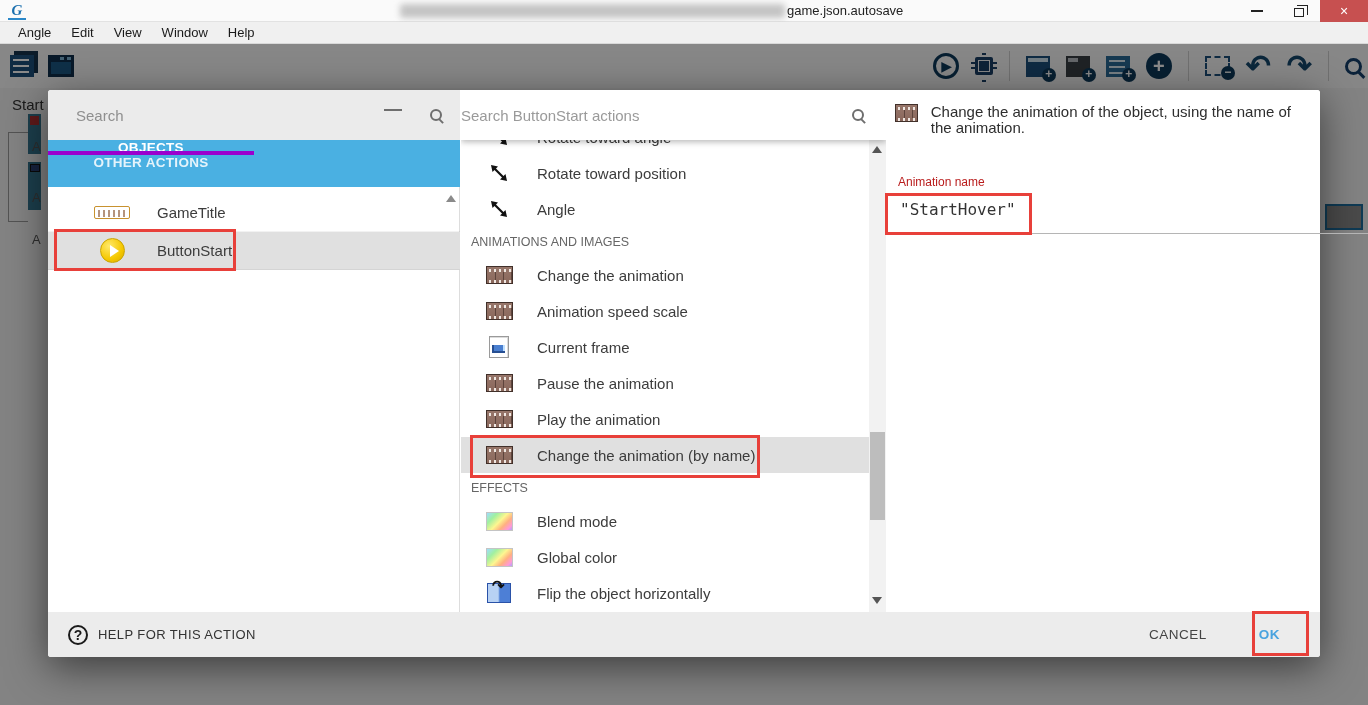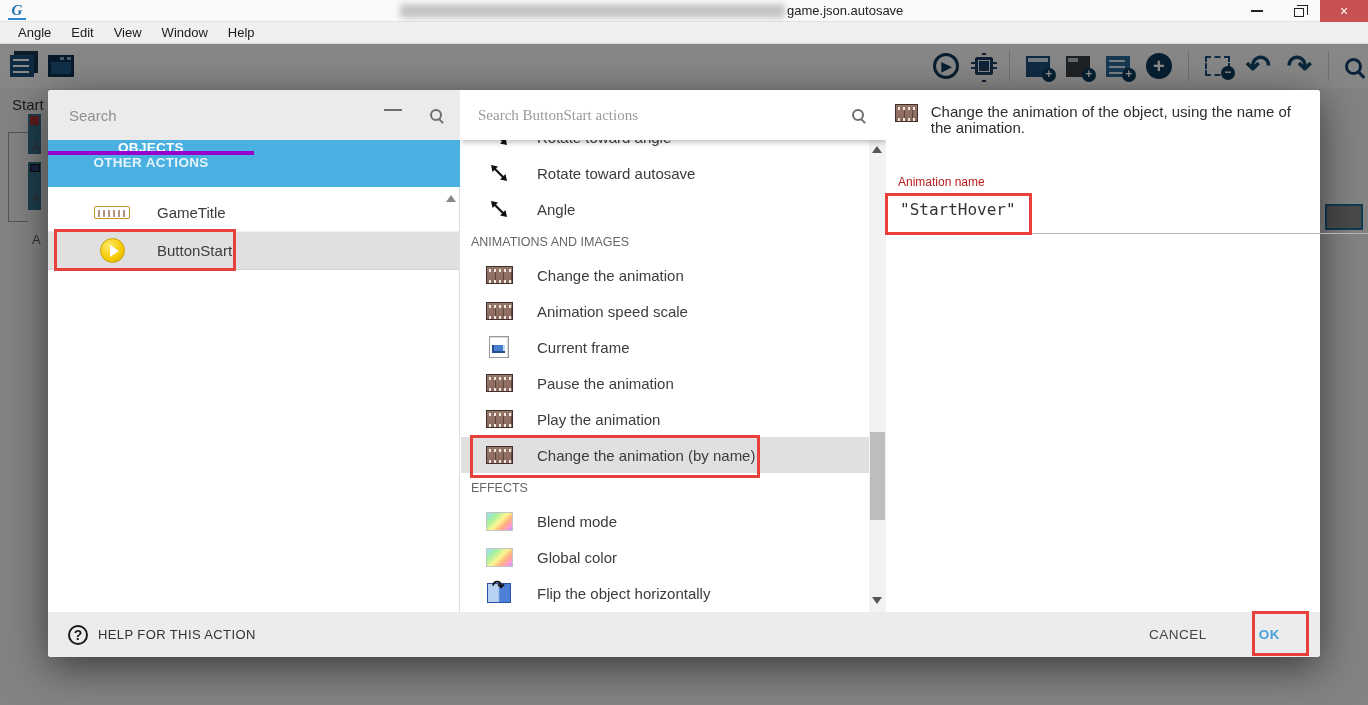--- a/index.html
+++ b/index.html
@@ -64,21 +64,21 @@
   .bg-field { position:absolute; left:1325px; top:160px; width:38px; height:26px; border:2px solid #1c6c9c; background:#8a8a8a; }
 
   .dim { position:absolute; top:44px; left:0; width:1368px; height:661px; background:rgba(0,0,0,0.46); z-index:10; }
 
   
   .dialog { position:absolute; left:48px; top:90px; width:1272px; height:567px; background:#fff; z-index:20; border-radius:3px; box-shadow:0 10px 40px rgba(0,0,0,0.55); }
 
   
   .left-panel { position:absolute; left:0; top:0; width:412px; height:522px; border-right:1px solid #ddd; }
   .lp-search { position:absolute; left:0; top:0; width:412px; height:50px; background:#ebebeb; display:flex; align-items:center; border-top-left-radius:3px; }
-  .lp-search input { flex:1; border:none; background:transparent; outline:none; font-size:15px; color:#6d28d9; padding-left:21px; font-family:"Liberation Sans", sans-serif; }
+  .lp-search input { flex:1; border:none; background:transparent; outline:none; font-size:15px; color:#6d28d9; padding-left:28px; font-family:"Liberation Sans", sans-serif; }
   .lp-search input::placeholder { color:#8f8f8f; opacity:1; }
   .filter-icon { width:18px; height:12px; position:relative; margin-right:28px; }
   .filter-icon::before { content:''; position:absolute; top:0; left:0; width:18px; height:2px; background:#6e6e6e; box-shadow:3px 5px 0 -1px #6e6e6e, 6px 10px 0 -2px #6e6e6e; }
   .mag { width:12px; height:12px; border:2px solid #6e6e6e; border-radius:50%; position:relative; flex:none; }
   .mag::after { content:''; position:absolute; width:2px; height:6px; background:#6e6e6e; right:-2px; bottom:-5px; transform:rotate(-45deg); }
   .lp-search .mag { margin-right:18px; }
   .tabbar { position:absolute; left:0; top:50px; width:412px; height:47px; background:#4ab0e2; display:flex;flex-direction:column; }
   .tab { width:206px; display:flex; align-items:center; justify-content:center; font-size:13.5px; font-weight:bold; color:rgba(255,255,255,0.85); letter-spacing:0.3px; position:relative; }
   .tab.active { color:#fff; }
   .tab.active::after { content:''; position:absolute; left:0; bottom:0; width:100%; height:4px; background:#9a00ce; }
@@ -88,21 +88,21 @@
   .obj-row .obj-icon-wrap { width:90px; display:flex; justify-content:center; }
   .obj-row .obj-label { font-size:15px; color:#3c3c3c; }
   .ic-gametitle { width:36px; height:13px; background:linear-gradient(#f2c84d,#dc9c35); border-radius:2px; background-image:repeating-linear-gradient(90deg, rgba(120,60,20,0.55) 0 2px, transparent 2px 5px); background-size:30px 7px; background-position:3px 3px; background-repeat:no-repeat; border:1px solid #c8922f; }
   .ic-playbtn { width:25px; height:25px; border-radius:50%; background:radial-gradient(circle at 35% 30%, #ffe96b, #f5c800 60%, #d9a900); border:1px solid #caa400; position:relative; }
   .ic-playbtn::after { content:''; position:absolute; left:9px; top:6px; border-left:9px solid #fff; border-top:6px solid transparent; border-bottom:6px solid transparent; }
   .lp-scroll-up { position:absolute; right:3px; top:105px; width:0; height:0; border-left:5px solid transparent; border-right:5px solid transparent; border-bottom:7px solid #8a8a8a; }
 
   
   .mid-panel { position:absolute; left:413px; top:0; width:425px; height:522px; background:#fff; overflow:hidden; }
   .mid-search { position:absolute; left:0px; top:0; width:425px; height:50px; background:#fff; box-shadow:0 2px 6px rgba(0,0,0,0.28); display:flex; align-items:center; z-index:5; }
-  .mid-search input { flex:1; border:none; outline:none; font-size:15px; color:#444; padding-left:17px; background:transparent; font-family:Liberation Serif, serif; }
+  .mid-search input { flex:1; border:none; outline:none; font-size:15px; color:#444; background:transparent; font-family:Liberation Sans, sans-serif; }
   .mid-search input::placeholder { color:#9a9a9a; opacity:1; }
   .mid-search .mag { margin-right:22px; }
   .mid-list { position:absolute; left:0; top:29px; width:408px; }
   .action-row { height:36px; display:flex; align-items:center; }
   .action-row.selected { background:#e0e0e0;text-align:center; }
   .ai-wrap { width:76px; display:flex; justify-content:center; flex:none; }
   .action-label { font-size:15px; color:#3c3c3c; white-space:nowrap; }
   .section-header { height:30px; display:flex; align-items:center; padding-left:10px; font-size:12.5px; color:#666; }
   .ic-film { width:27px; height:18px; border:1px solid #41302a; background:
       repeating-linear-gradient(90deg,#efe7e2 0 2px, transparent 2px 5px) 2px 2px / 23px 3px no-repeat,
@@ -252,21 +252,21 @@
             <span class="action-label">Rotate toward angle</span>
           </div>
           <div class="action-row">
             <div class="ai-wrap">
               <svg width="20" height="20" viewBox="0 0 20 20">
                 <line x1="4" y1="4" x2="16" y2="16" stroke="#111" stroke-width="2.2"></line>
                 <polygon points="2,2 9,3.5 3.5,9" fill="#111"></polygon>
                 <polygon points="18,18 11,16.5 16.5,11" fill="#111"></polygon>
               </svg>
             </div>
-            <span class="action-label">Rotate toward autosave</span>
+            <span class="action-label">Rotate toward position</span>
           </div>
           <div class="action-row">
             <div class="ai-wrap">
               <svg width="20" height="20" viewBox="0 0 20 20">
                 <line x1="4" y1="4" x2="16" y2="16" stroke="#111" stroke-width="2.2"></line>
                 <polygon points="2,2 9,3.5 3.5,9" fill="#111"></polygon>
                 <polygon points="18,18 11,16.5 16.5,11" fill="#111"></polygon>
               </svg>
             </div>
             <span class="action-label">Angle</span>

